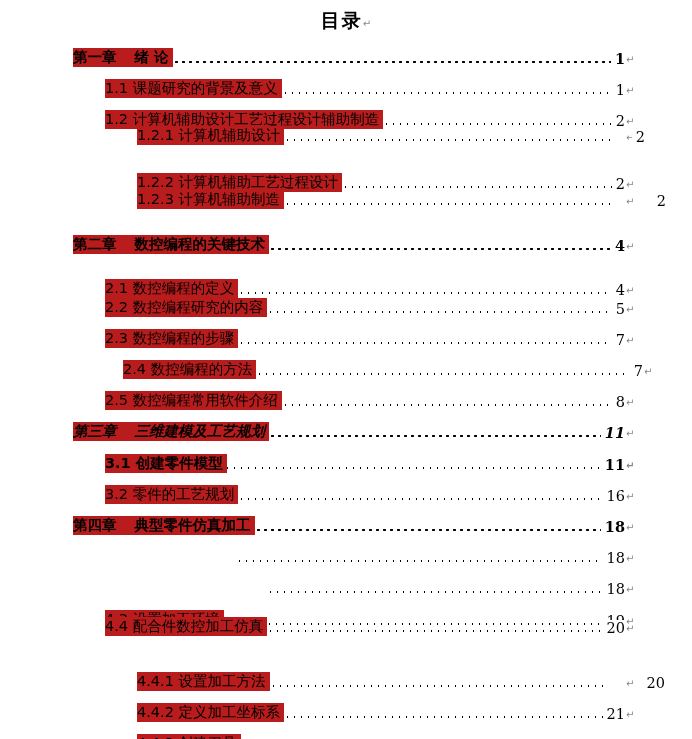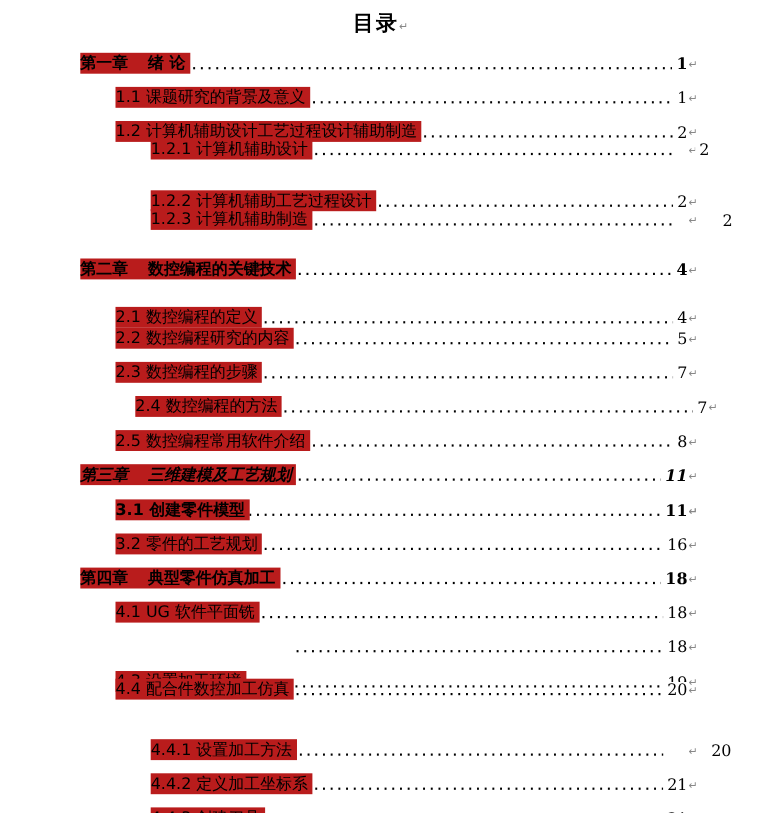--- a/index.html
+++ b/index.html
@@ -124,21 +124,20 @@
       <span class="ret">↵</span>
     </div>
     <div class="row lvl1" style="top: 468px;">
       <span class="leader" style="left: 254.5px; width: 346.312px;"></span>
       <span class="label"><span>第四章</span><span class="chap-gap"></span><span>典型零件仿真加工</span></span>
       <span class="page">18</span>
       <span class="ret">↵</span>
     </div>
     <div class="row lvl2" style="top: 499.2px;">
       <span class="leader" style="left: 235.641px; width: 366.906px;"></span>
-      <span class="label"><span>4.1 </span><span>UG 软件平面铣</span></span>
       <span class="page">18</span>
       <span class="ret">↵</span>
     </div>
     <div class="row lvl2" style="top: 530.4px;">
       <span class="leader" style="left: 267.172px; width: 335.375px;"></span>
       <span class="page">18</span>
       <span class="ret">↵</span>
     </div>
     <div class="row lvl2" style="top: 561.6px;">
       <span class="leader" style="left: 223.672px; width: 378.875px;"></span>

